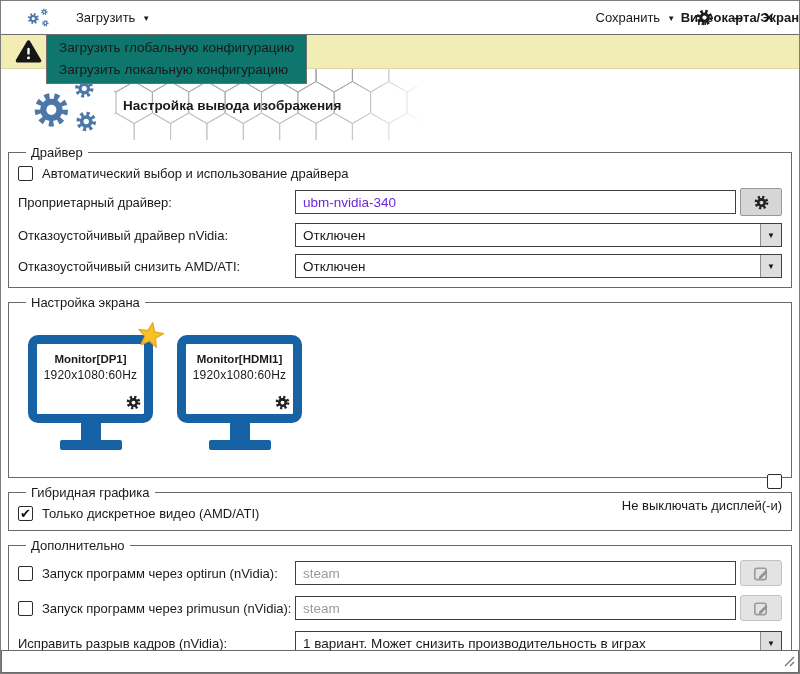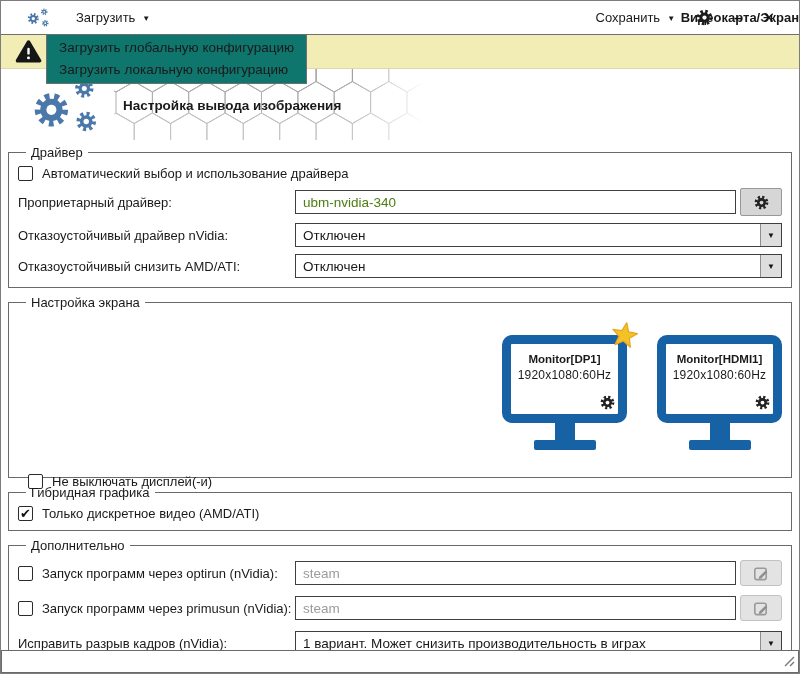--- a/index.html
+++ b/index.html
@@ -43,44 +43,44 @@
   .cb-row{display:flex;align-items:flex-end;gap:9px;margin-top:5px;}
   .cb-inline{display:flex;align-items:center;gap:9px;}
   .lbl{font-size:13px;}
 
   .checkbox{width:15px;height:15px;border:1px solid #2b2b2b;border-radius:2px;background:#fff;
     display:flex;align-items:center;justify-content:center;flex:none;box-sizing:border-box;}
   .checkbox .mark{font-size:13px;line-height:1;color:#111;display:none;}
   .checkbox.checked .mark{display:block;}
 
   .text-input{height:24px;border:1px solid #3f3f3f;padding:0 7px;font-family:"Liberation Sans",sans-serif;
-    font-size:13.5px;color:#4d7c0f;width:100%;box-sizing:border-box;background:#fff;border-radius:0;}
+    font-size:13.5px;color:#6d28d9;width:100%;box-sizing:border-box;background:#fff;border-radius:0;}
   .text-input::placeholder{color:#9b9b9b;}
 
   .combo{height:24px;border:1px solid #3f3f3f;background:#fff;display:flex;align-items:stretch;box-sizing:border-box;}
   .combo .val{flex:1;display:flex;align-items:center;padding:0 7px;font-size:13.5px;white-space:nowrap;overflow:hidden;}
   .combo .cbtn{width:20px;background:#dedede;border-left:1px solid #8e8e8e;display:flex;align-items:center;justify-content:center;font-size:8px;color:#111;}
 
   .gear-btn{width:40px;height:26px;background:#d6d6d6;border:1px solid #989898;border-radius:2px;
     display:flex;align-items:center;justify-content:center;justify-self:end;}
   .edit-btn{width:40px;height:24px;background:#e3e3e3;border:1px solid #c2c2c2;border-radius:3px;
     display:flex;align-items:center;justify-content:center;justify-self:end;}
 
   
-  .monitors{display:flex;gap:30px;margin:24px 0 0 10px;justify-content:flex-end;}
+  .monitors{display:flex;gap:24px;margin:24px 0 0 10px;}
   .monitor{position:relative;width:125px;}
   .mon-screen{position:relative;height:88px;border:9px solid #1761a5;border-radius:10px;background:#fff;
     box-sizing:border-box;text-align:center;}
   .mon-name{font-weight:bold;font-size:11.5px;margin-top:9px;}
   .mon-mode{font-size:12px;margin-top:3px;letter-spacing:.2px;}
   .mon-gear{position:absolute;right:3px;bottom:1px;}
   .mon-neck{width:20px;height:17px;background:#1761a5;margin:0 auto;}
   .mon-base{width:62px;height:10px;background:#1761a5;margin:0 auto;border-radius:2px;}
   .mon-star{position:absolute;right:-13px;top:-15px;z-index:2;}
-  .keep-row{margin-top:24px;margin-left:10px;}
+  .keep-row{margin-top:24px;margin-left:4px;flex-direction:column;}
 
   
   .statusbar{position:absolute;left:0;right:0;bottom:0;height:21px;border:1px solid #6a6a6a;background:#fff;}
   .grip{position:absolute;right:3px;bottom:2px;}
 </style>
 </head>
 <body>
 
 <div class="window">
 

